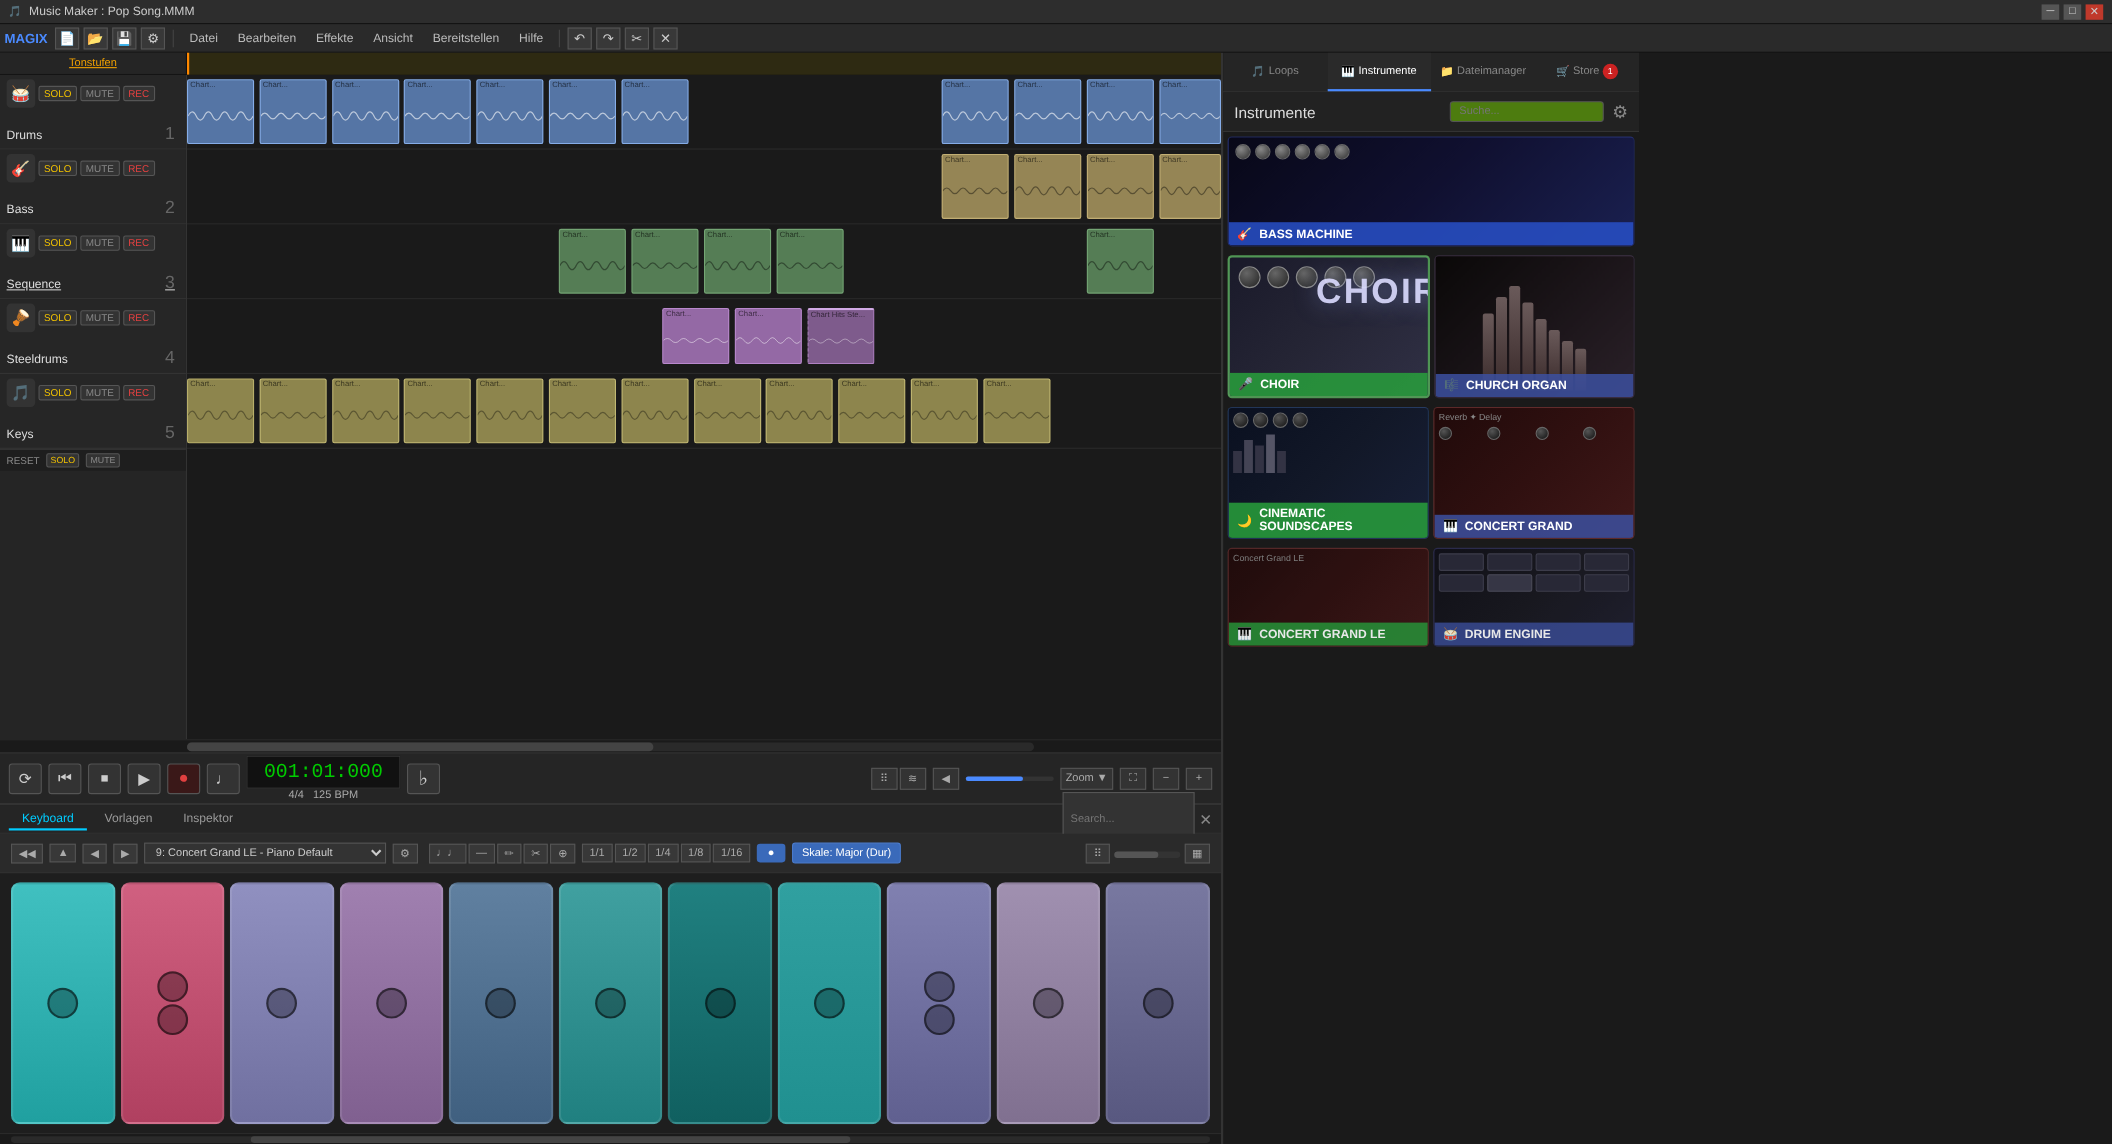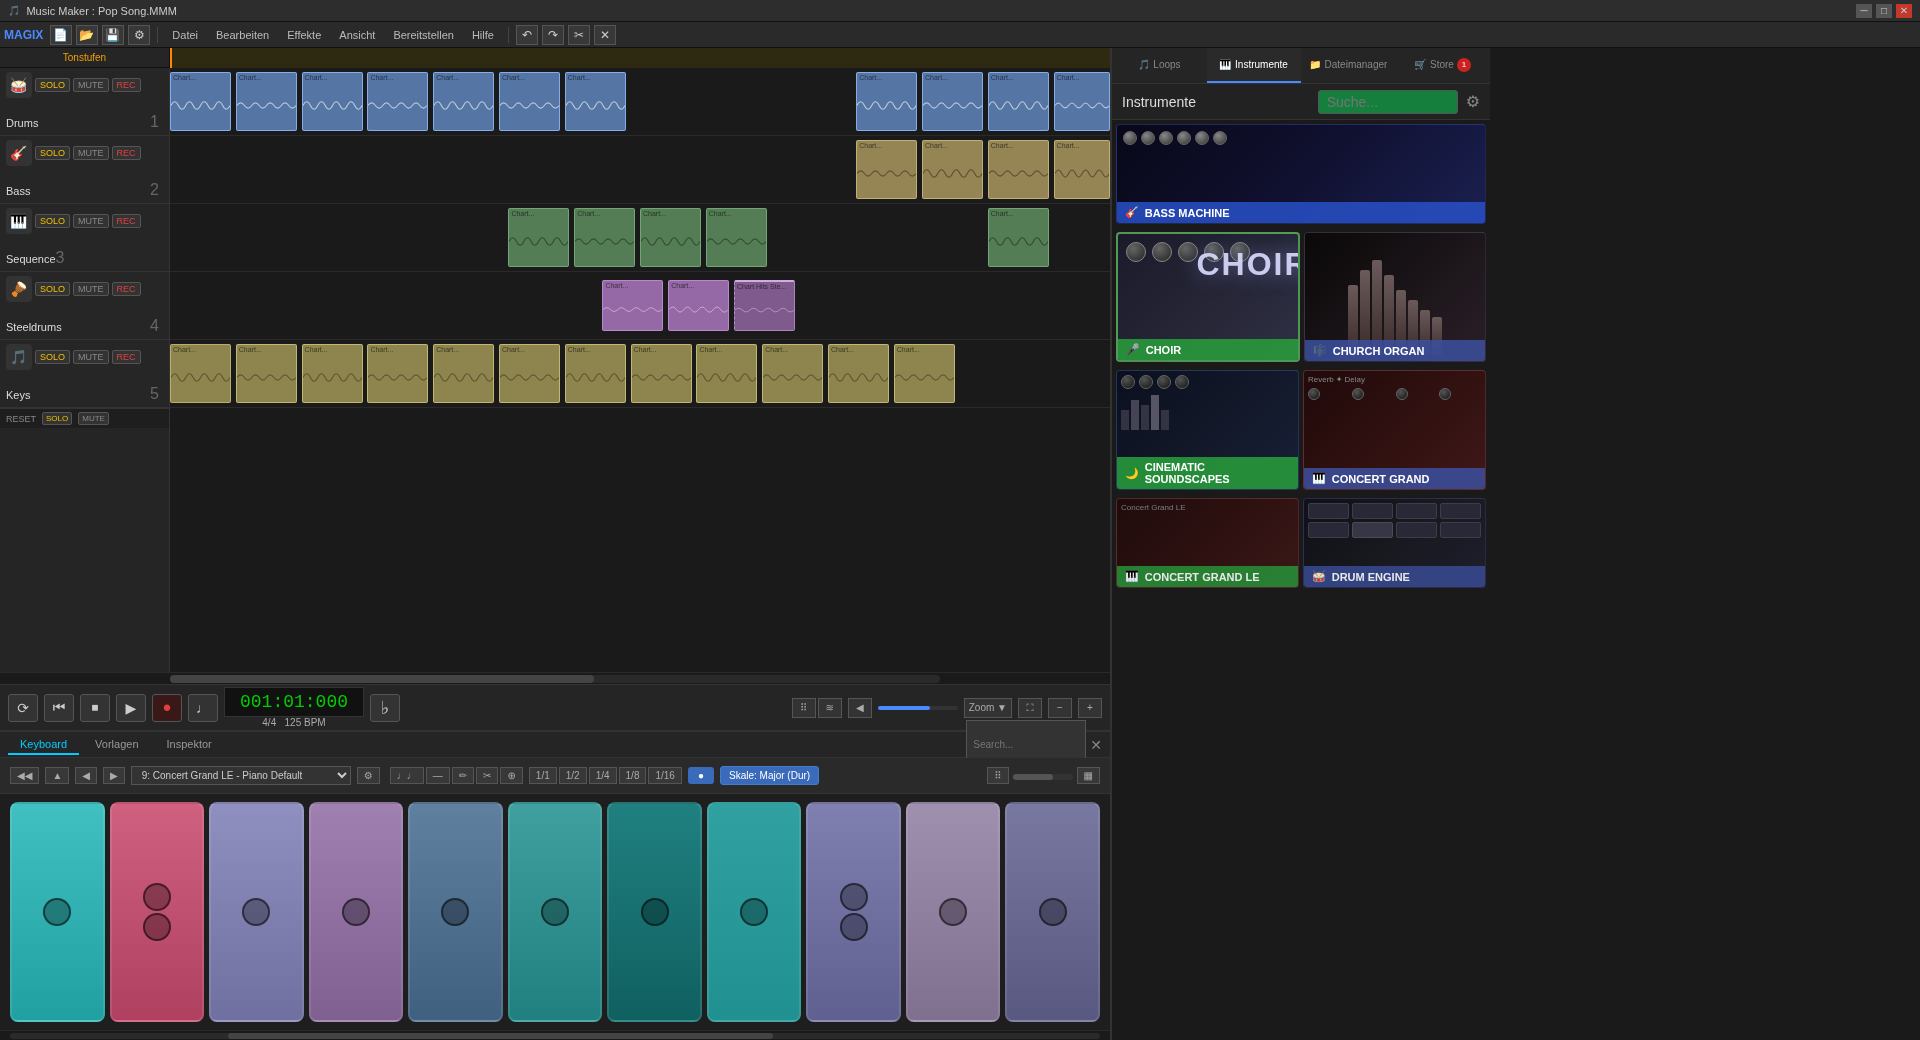--- a/index.html
+++ b/index.html
@@ -204,21 +204,21 @@
   <div class="tool-btn">✂</div>
   <div class="tool-btn">✕</div>
 </div>
 
 <div id="main-layout">
 
   <div id="daw-panel">
 
     <div id="timeline-header">
       <div id="track-label-space">
-        <div style="color:#f0a000; font-size:10px; text-align:center; padding-top:4px;">Tonstufen</div>
+        <div style="color:#f0a000; font-size:10px; text-align:center; padding-top:4px;text-decoration:underline;">Tonstufen</div>
       </div>
       <div id="ruler-container" style="position:relative; flex:1; background:#2e2a12; display:flex; align-items:center; overflow:hidden;">
         <div style="position:absolute; top:0; left:0; right:0; height:3px; background:linear-gradient(90deg, #c0820 0%, #f0a000 100%);"></div>
 
         <div style="position:absolute; top:-2px; bottom:0; left:0px; width:2px; background:#ff8800;"></div>
 
         <div style="position:absolute; top:2px; left:50%; transform:translateX(-50%); font-size:9px; color:#f0c000; background:rgba(0,0,0,0.5); padding:0 4px;margin-top:44px;">110 Takte</div>
       </div>
     </div>
 
@@ -252,21 +252,21 @@
           </div>
         </div>
 
         <div class="track-label" style="height:68px; position:relative;">
           <div class="track-controls">
             <div style="width:26px; height:26px; background:#333; border-radius:4px; display:flex; align-items:center; justify-content:center; font-size:14px;">🎹</div>
             <button class="ctrl-btn solo">SOLO</button>
             <button class="ctrl-btn mute">MUTE</button>
             <button class="ctrl-btn rec">REC</button>
           </div>
-          <div style="display:flex; align-items:center; ">
+          <div style="display:flex; align-items:center; justify-content:space-between;text-decoration:underline;">
             <span class="track-name">Sequence</span>
             <span style="font-size:16px; color:#666; margin-right:4px;">3</span>
           </div>
         </div>
 
         <div class="track-label" style="height:68px; position:relative;">
           <div class="track-controls">
             <div style="width:26px; height:26px; background:#333; border-radius:4px; display:flex; align-items:center; justify-content:center; font-size:14px;">🪘</div>
             <button class="ctrl-btn solo">SOLO</button>
             <button class="ctrl-btn mute">MUTE</button>
@@ -687,21 +687,21 @@
       </div>
       <div class="right-tab" style="flex:1; display:flex; align-items:center; justify-content:center; cursor:pointer; font-size:10px; color:#888; gap:3px;">
         <span>🛒</span>
         <span>Store</span>
         <span class="right-tab-badge" style="background:#cc2222; color:#fff; border-radius:50%; width:14px; height:14px; display:flex; align-items:center; justify-content:center; font-size:8px;">1</span>
       </div>
     </div>
 
     <div id="instruments-header" style="height:36px; display:flex; align-items:center; padding:0 10px; gap:8px; background:#222; border-bottom:1px solid #333;">
       <span id="instruments-title" style="font-size:14px; color:#ddd; flex:1;">Instrumente</span>
-      <input id="instruments-search" type="text" style="background: #15803d; border: 1px solid rgb(85, 85, 85); color: rgb(204, 204, 204); padding: 3px 8px; font-size: 14px; width: 140px; border-radius: 3px;" placeholder="Suche...">
+      <input id="instruments-search" type="text" style="background: #4d7c0f; border: 1px solid rgb(85, 85, 85); color: rgb(204, 204, 204); padding: 3px 8px; font-size: 10px; width: 140px; border-radius: 3px;" placeholder="Suche...">
       <button id="settings-icon-btn" style="background:none; border:none; color:#888; cursor:pointer; font-size:16px;">⚙</button>
     </div>
 
     <div id="instruments-grid" style="flex:1; overflow-y:auto; padding:4px; display:flex; flex-direction:column; gap:4px;">
 
       <div class="instrument-row" style="display:flex; gap:4px;">
         <div class="instrument-card" style="flex:1; height:100px; border-radius:4px; overflow:hidden; cursor:pointer; position:relative; background:linear-gradient(135deg, #080818 0%, #101030 50%, #1a2050 100%); border:1px solid rgba(60,80,180,0.4);">
           <div style="position:absolute; top:6px; left:6px; display:flex; flex-wrap:wrap; gap:4px; width:120px;">
             <div style="width:14px; height:14px; border-radius:50%; background:radial-gradient(circle at 35% 30%, #888,#333); border:1px solid #666;"></div>
             <div style="width:14px; height:14px; border-radius:50%; background:radial-gradient(circle at 35% 30%, #888,#333); border:1px solid #666;"></div>

